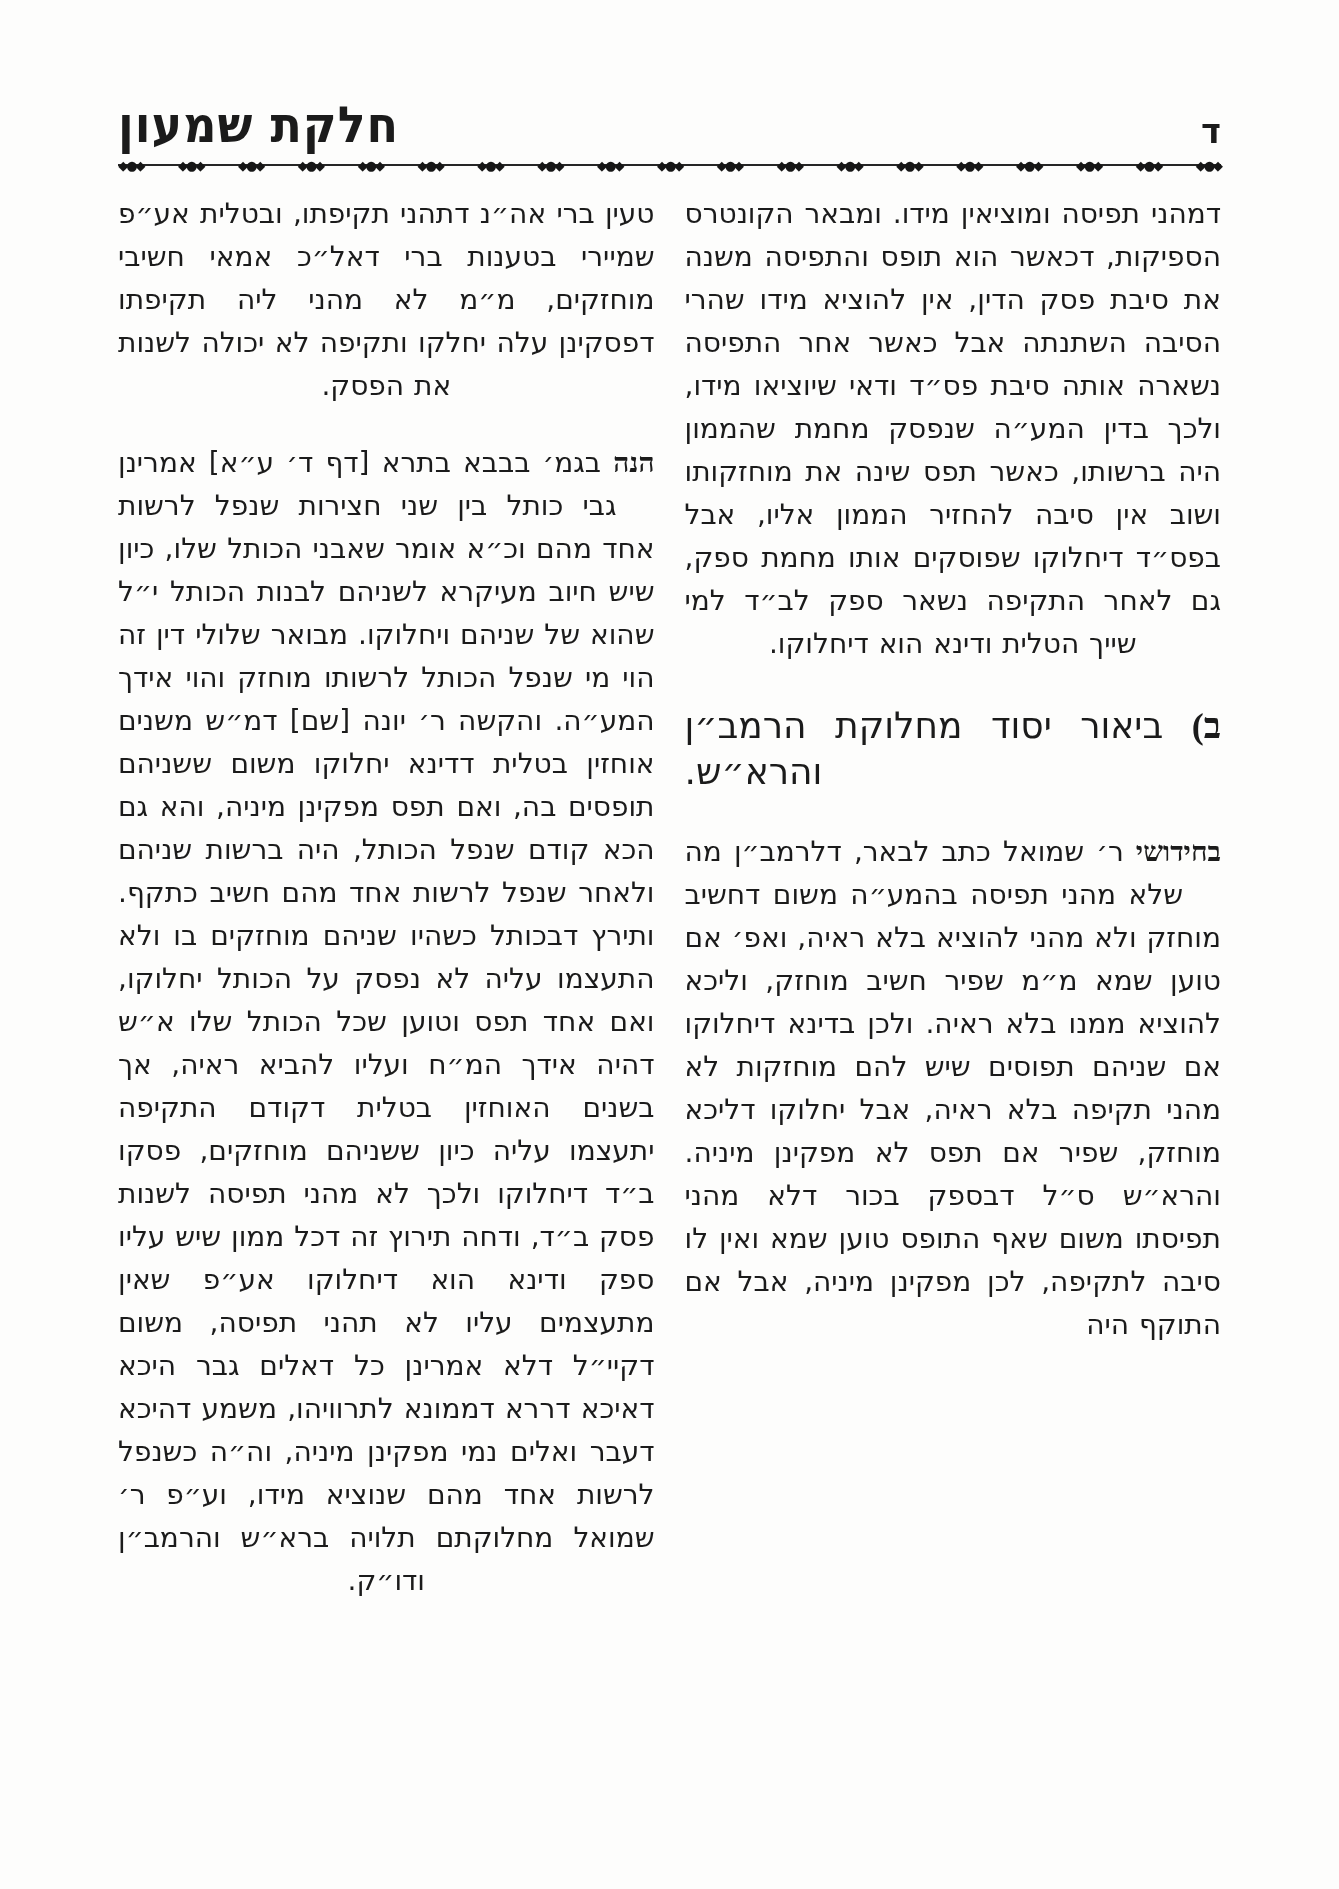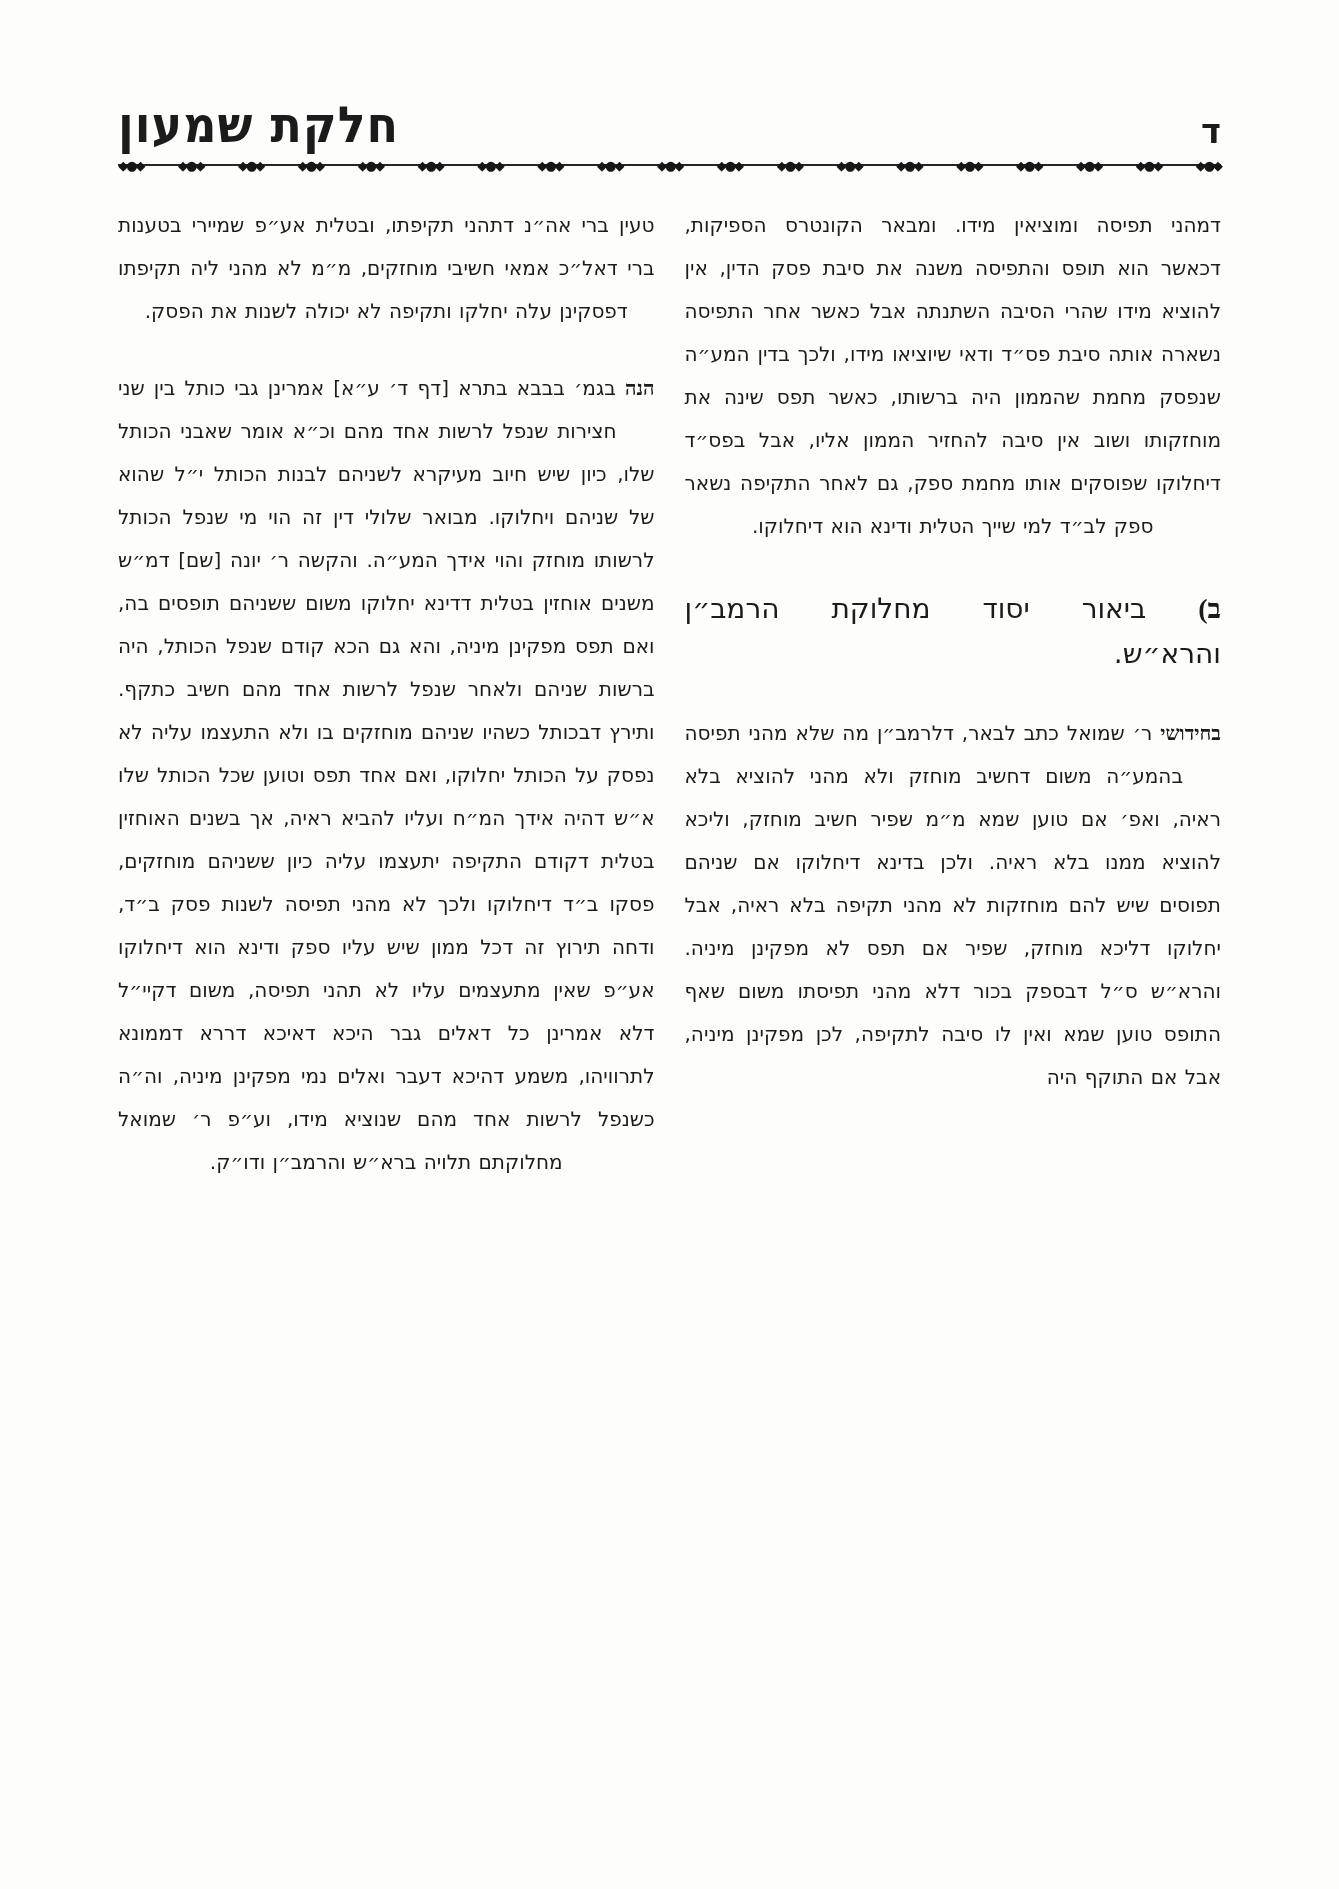--- a/index.html
+++ b/index.html
@@ -63,53 +63,52 @@
     line-height: 1;
   }
   
   .columns {
     display: flex;
     gap: 30px;
     margin-top: 18px;
   }
   .column { flex: 1; min-width: 0; }
   .para {
-    font-size: 20px;
+    font-size: 28px;
     line-height: 43px;
     text-align: justify;
     text-align-last: center;
     margin-bottom: 34px;
     word-spacing: 1px;
-    margin-top: 12px;
   }
   .para.continues { text-align-last: right; margin-bottom: 0; }
   .para:last-child { margin-bottom: 0; }
   .lead { font-weight: bold; font-family: Liberation Serif, serif; }
   
   .hang { text-indent: -38px; }
   .hang::before {
     content: "";
     float: right;
     width: 38px;
     height: 86px;
   }
   
   .section-heading {
-    font-size: 28px;
+    font-size: 36px;
     line-height: 45px;
     margin: 38px 0 36px 0;
   }
   .heading-line1 {
     display: block;
     text-align: justify;
     text-align-last: justify;
   }
   .heading-line2 {
     display: block;
-    text-align: right;
+    text-align: left;
   }
 </style>
 </head>
 <body>
 
 <div class="page">
 
   <div class="header-row">
     <div class="page-number">ד</div>
     <div class="book-title">חלקת שמעון</div>

